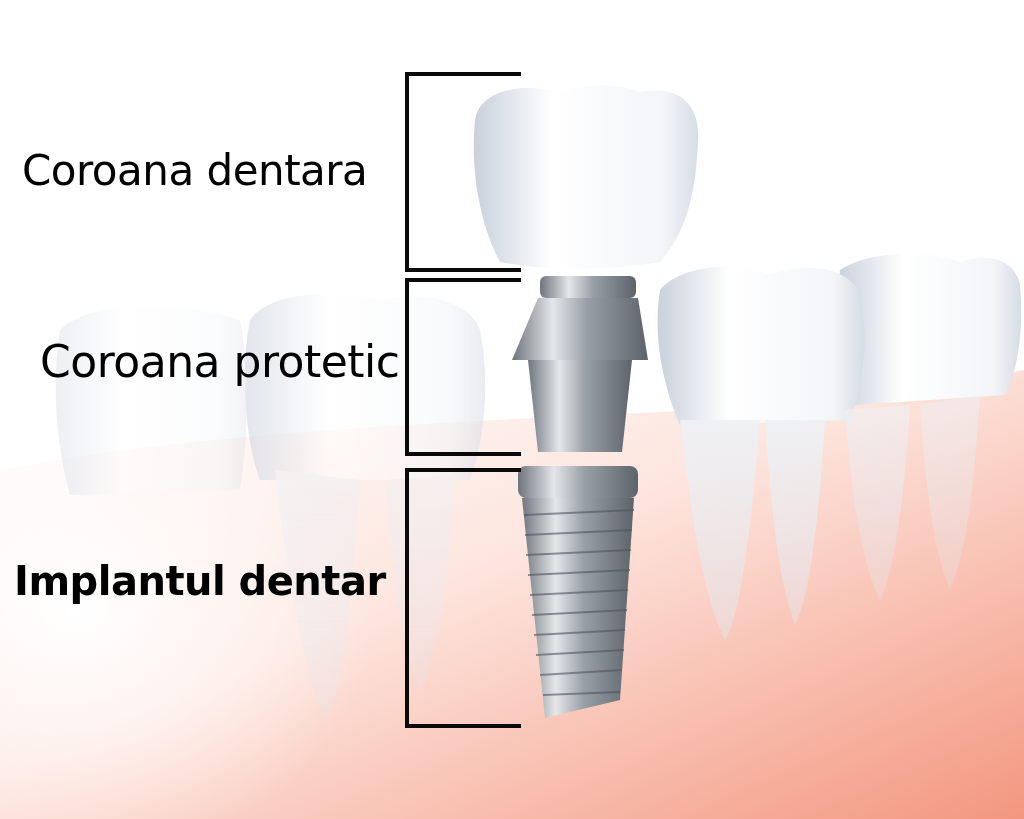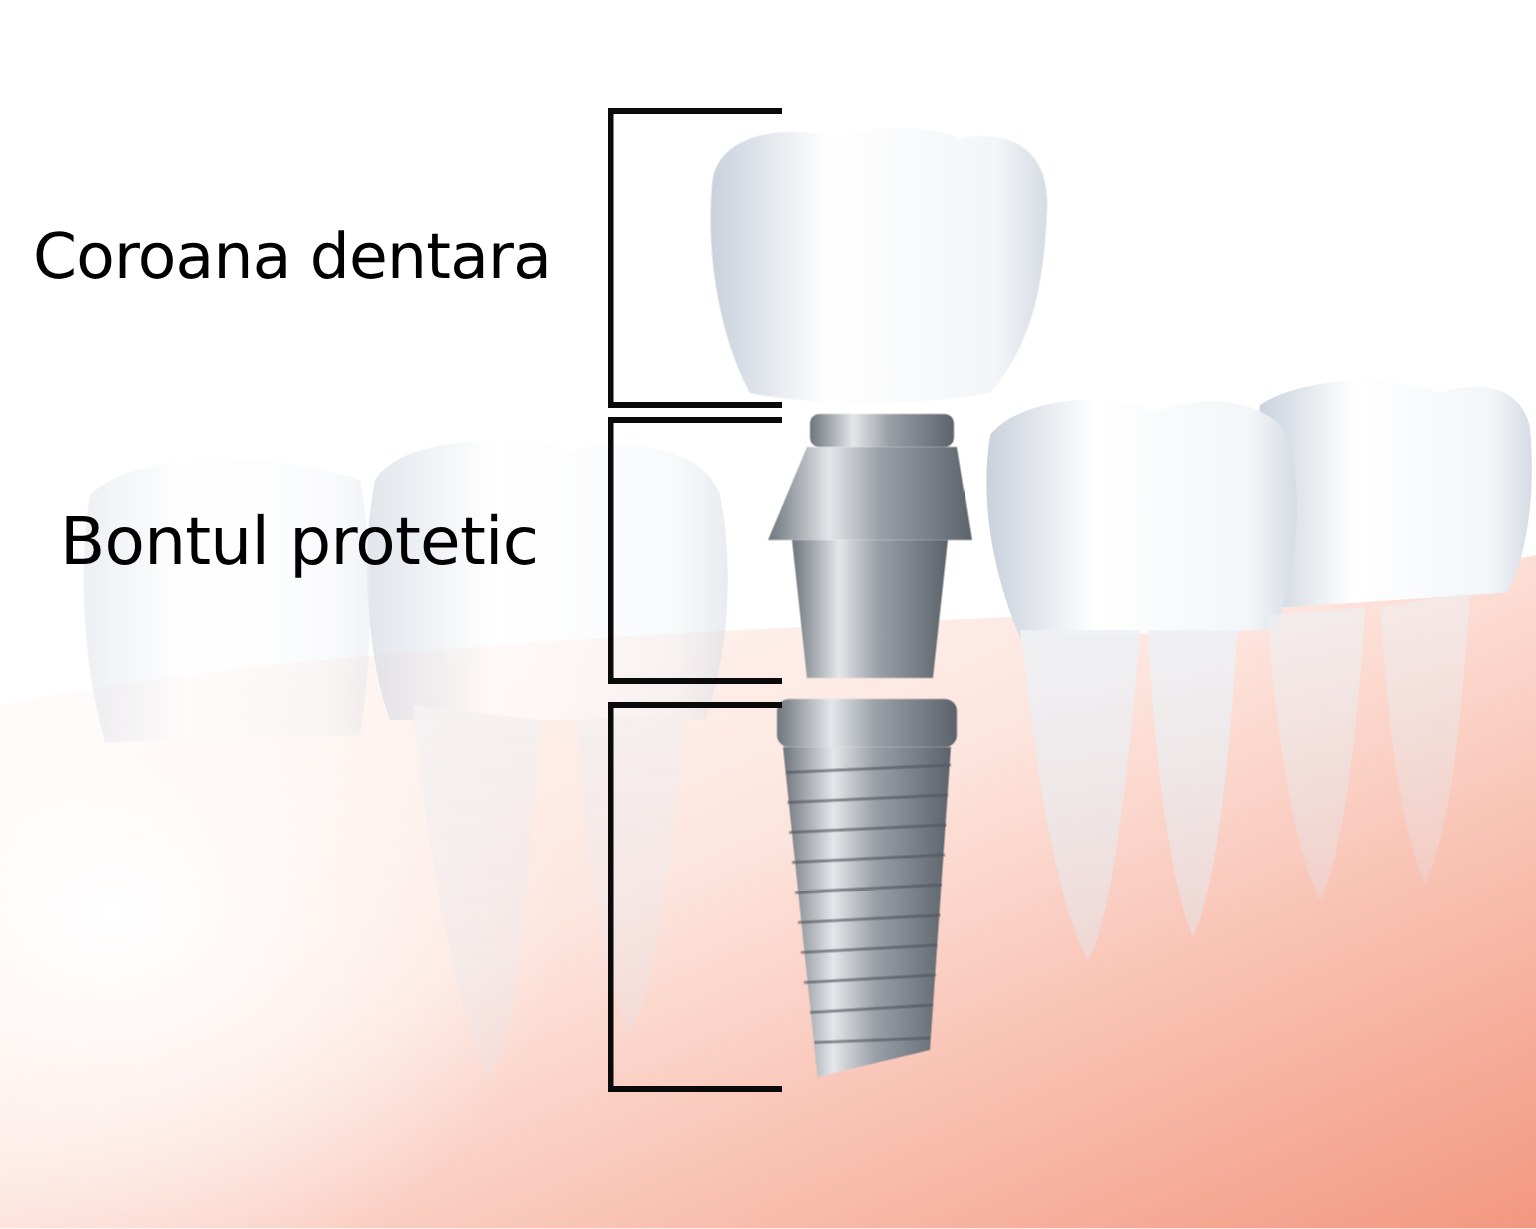--- a/index.html
+++ b/index.html
@@ -90,14 +90,15 @@
         <line x1="543" y1="695" x2="620" y2="692"></line>
       </g>
     </g>
   </svg>
 
   <div class="bracket b1"></div>
   <div class="bracket b2"></div>
   <div class="bracket b3"></div>
 
   <div class="label l1">Coroana dentara</div>
-  <div class="label l2">Bontul protetic</div>
+  <div class="label l2">Coroana protetic</div>
+  <div class="label l3">Implantul dentar</div>
 </div>
 
 </body></html>

